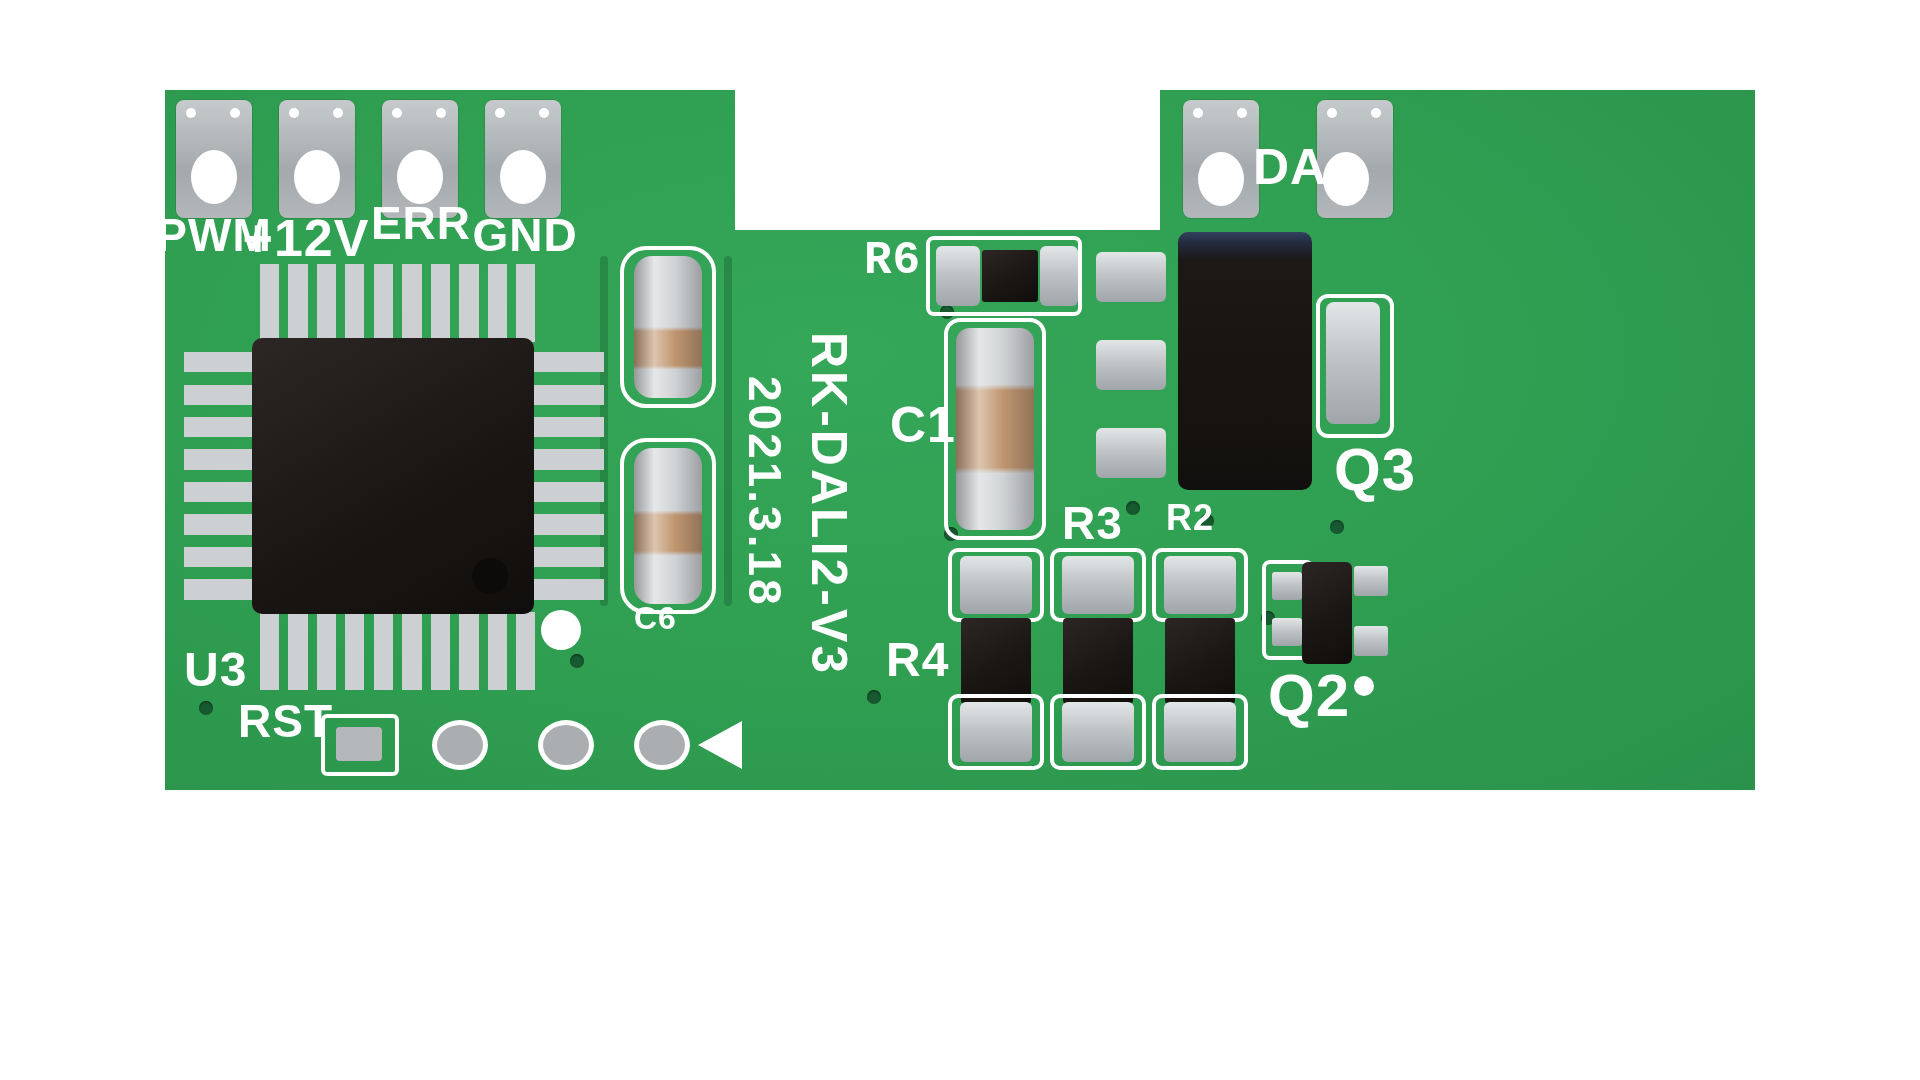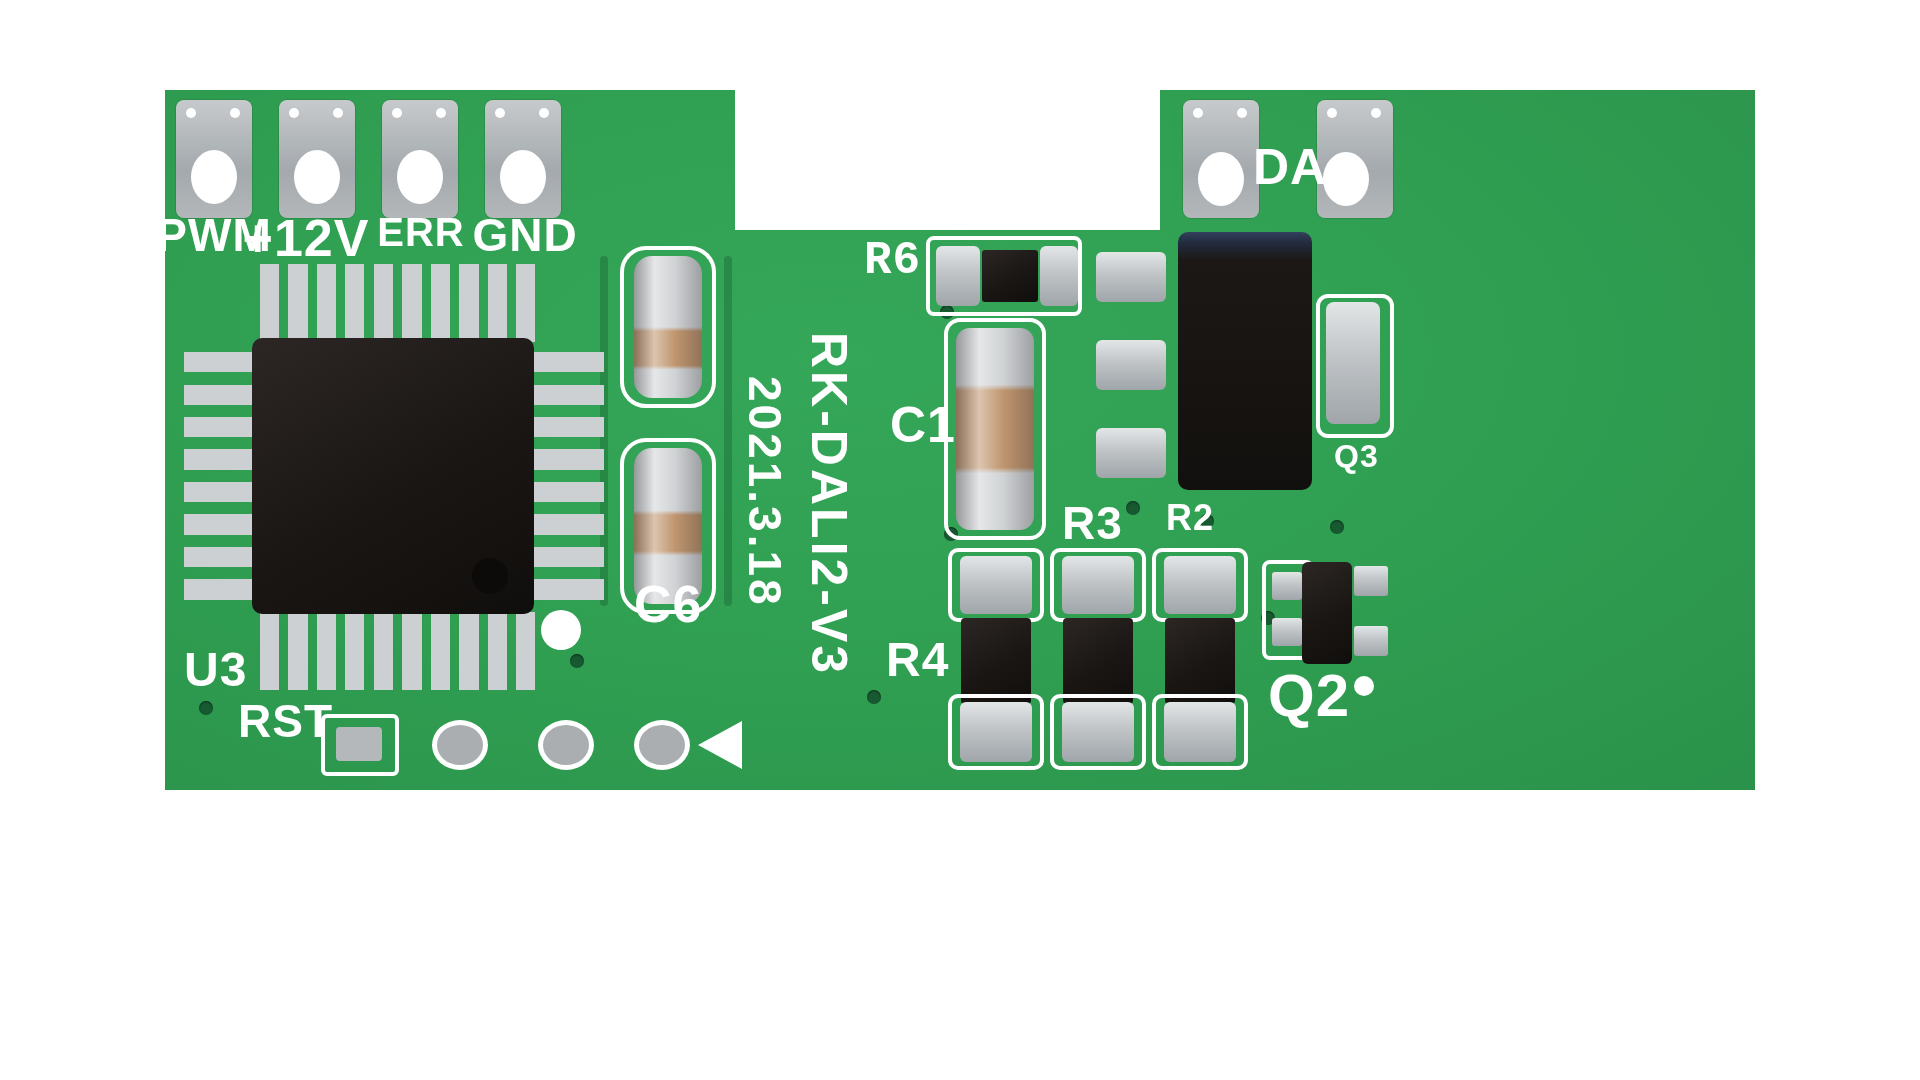--- a/index.html
+++ b/index.html
@@ -67,21 +67,21 @@
     <div class="hole" style="left:15px;top:50px;width:46px;height:54px;"></div>
   </div>
   <div class="pad-term" style="left:485px;top:100px;">
     <div class="hole" style="left:10px;top:8px;width:10px;height:10px;"></div>
     <div class="hole" style="left:54px;top:8px;width:10px;height:10px;"></div>
     <div class="hole" style="left:15px;top:50px;width:46px;height:54px;"></div>
   </div>
 
   <div class="silk-text center-x" style="left:214px;top:212px;font-size:46px;">PWM</div>
   <div class="silk-text center-x" style="left:306px;top:212px;font-size:52px;">+12V</div>
-  <div class="silk-text center-x" style="left:421px;top:212px;font-size:40px;">ERR</div>
+  <div class="silk-text center-x" style="left:421px;top:200px;font-size:46px;">ERR</div>
   <div class="silk-text center-x" style="left:525px;top:212px;font-size:46px;">GND</div>
 
   <div class="pad-term" style="left:1183px;top:100px;">
     <div class="hole" style="left:10px;top:8px;width:10px;height:10px;"></div>
     <div class="hole" style="left:54px;top:8px;width:10px;height:10px;"></div>
     <div class="hole" style="left:15px;top:52px;width:46px;height:54px;"></div>
   </div>
   <div class="pad-term" style="left:1317px;top:100px;">
     <div class="hole" style="left:10px;top:8px;width:10px;height:10px;"></div>
     <div class="hole" style="left:54px;top:8px;width:10px;height:10px;"></div>
@@ -109,21 +109,21 @@
   <div class="tri-left" style="left:698px;top:721px;"></div>
 
   <div class="silk-box" style="left:620px;top:246px;width:88px;height:154px;border-radius:26px;"></div>
   <div class="cap" style="left:634px;top:256px;width:68px;height:142px;border-radius:18px;
        background:linear-gradient(90deg,rgba(70,70,75,.40) 0%,rgba(255,255,255,.50) 30%,rgba(255,255,255,.10) 60%,rgba(70,70,75,.35) 100%),
                   linear-gradient(180deg,#cbced0 0%,#cbced0 50%,#b98a5f 53%,#b98a5f 77%,#cbced0 80%,#cbced0 100%);"></div>
   <div class="silk-box" style="left:620px;top:438px;width:88px;height:168px;border-radius:26px;"></div>
   <div class="cap" style="left:634px;top:448px;width:68px;height:156px;border-radius:18px;
        background:linear-gradient(90deg,rgba(70,70,75,.40) 0%,rgba(255,255,255,.50) 30%,rgba(255,255,255,.10) 60%,rgba(70,70,75,.35) 100%),
                   linear-gradient(180deg,#cbced0 0%,#cbced0 40%,#b98a5f 43%,#b98a5f 66%,#cbced0 69%,#cbced0 100%);"></div>
-  <div class="silk-text" style="left:634px;top:578px;font-size:52px;">C6</div>
+  <div class="silk-text" style="left:634px;top:602px;font-size:32px;">C6</div>
 
   <div class="silk-text silk-vert" style="left:742px;top:376px;font-size:46px;">2021.3.18</div>
   <div class="silk-text silk-vert" style="left:804px;top:332px;font-size:50px;">RK-DALI2-V3</div>
 
   <div class="silk-text" style="left:864px;top:238px;font-size:46px;font-family:Liberation Mono, monospace;">R6</div>
   <div class="silk-box" style="left:926px;top:236px;width:148px;height:72px;border-radius:8px;"></div>
   <div class="metal" style="left:936px;top:246px;width:44px;height:60px;"></div>
   <div class="chip" style="left:982px;top:250px;width:56px;height:52px;border-radius:3px;"></div>
   <div class="metal" style="left:1040px;top:246px;width:38px;height:60px;"></div>
 
@@ -133,21 +133,21 @@
                   linear-gradient(180deg,#cbced0 0%,#cbced0 28%,#b98a5f 31%,#b98a5f 69%,#cbced0 72%,#cbced0 100%);"></div>
   <div class="silk-text" style="left:890px;top:400px;font-size:50px;">C1</div>
 
   <div class="metal" style="left:1096px;top:252px;width:70px;height:50px;"></div>
   <div class="metal" style="left:1096px;top:340px;width:70px;height:50px;"></div>
   <div class="metal" style="left:1096px;top:428px;width:70px;height:50px;"></div>
   <div class="chip" style="left:1178px;top:232px;width:134px;height:258px;border-radius:10px;
        background:linear-gradient(180deg,#33415e 0%,#232c40 4%,#1c1815 11%,#12100e 100%);"></div>
   <div class="silk-box" style="left:1316px;top:294px;width:70px;height:136px;border-radius:12px;"></div>
   <div class="metal" style="left:1326px;top:302px;width:54px;height:122px;border-radius:8px;"></div>
-  <div class="silk-text" style="left:1334px;top:440px;font-size:32px;">Q3</div>
+  <div class="silk-text" style="left:1334px;top:440px;font-size:60px;">Q3</div>
 
   <div class="silk-text" style="left:1062px;top:500px;font-size:46px;">R3</div>
   <div class="silk-text" style="left:1166px;top:500px;font-size:36px;">R2</div>
   <div class="silk-text" style="left:886px;top:636px;font-size:48px;">R4</div>
 
   <div class="silk-box" style="left:948px;top:548px;width:88px;height:66px;border-radius:10px;"></div>
   <div class="metal" style="left:960px;top:556px;width:72px;height:58px;"></div>
   <div class="chip" style="left:961px;top:618px;width:70px;height:86px;border-radius:4px;"></div>
   <div class="silk-box" style="left:948px;top:694px;width:88px;height:68px;border-radius:10px;"></div>
   <div class="metal" style="left:960px;top:702px;width:72px;height:60px;"></div>

